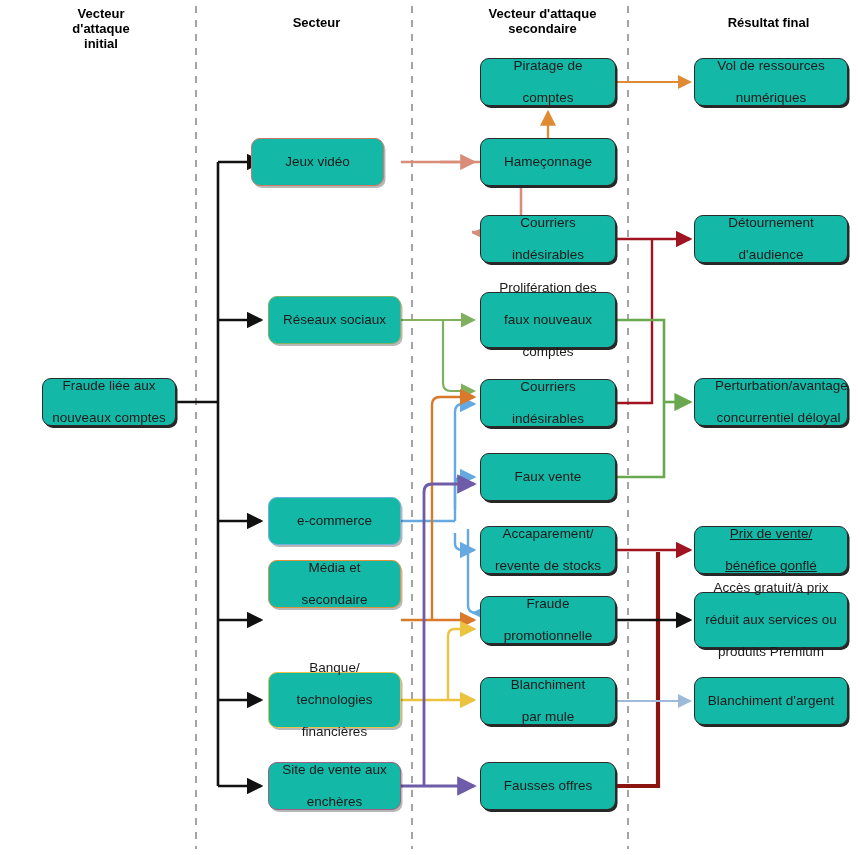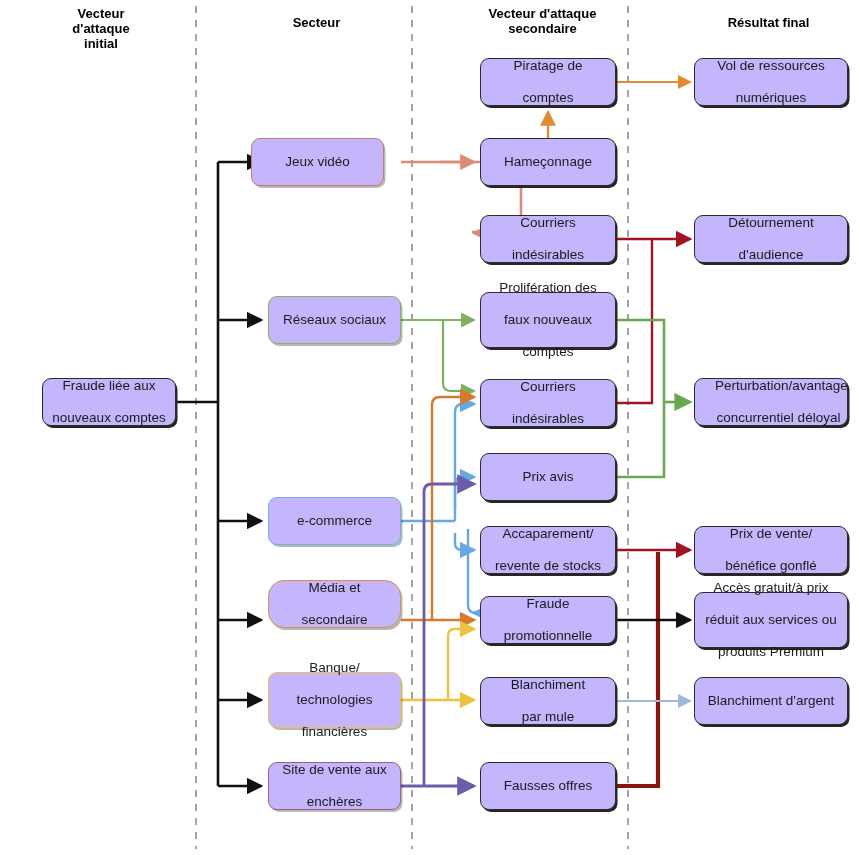--- a/index.html
+++ b/index.html
@@ -5,21 +5,21 @@
   html,body{margin:0;padding:0;background:#ffffff;}
   body{width:860px;height:855px;position:relative;overflow:hidden;
        font-family:"Liberation Sans","DejaVu Sans",sans-serif;color:#1a1a1a;}
   #stage{position:absolute;left:0;top:0;width:860px;height:855px;}
   svg#wires{position:absolute;left:0;top:0;width:860px;height:855px;overflow:visible;}
 
   .colhead{position:absolute;text-align:center;font-weight:bold;font-size:13px;
            line-height:15px;color:#000;}
 
   .node{position:absolute;box-sizing:border-box;display:flex;align-items:center;
-        justify-content:center;text-align:center;background:#c4b5fd;
+        justify-content:center;text-align:center;background:#14b8a6;
         border-radius:9px;font-size:13.5px;line-height:16px;color:#1b1b1b;
         padding:2px 5px;}
   .node span{display:block;width:100%;}
 
   
   .n-plain{border:1.6px solid #2b2b2b;box-shadow:2px 2.5px 0 -0.5px #262626;}
   
   .n-sector{border:1.9px solid #888;box-shadow:2px 2.5px 0 -0.5px rgba(0,0,0,.28);}
 </style>
 </head>
@@ -217,21 +217,21 @@
   <div class="node n-sector" style="left:268px;top:296px;width:133px;height:48px;border-color:#84b263;">
     <span>
         <span>Réseaux sociaux</span>
       </span>
   </div>
   <div class="node n-sector" style="left:268px;top:497px;width:133px;height:48px;border-color:#73b0de;">
     <span>
         <span>e-commerce</span>
       </span>
   </div>
-  <div class="node n-sector" style="left:268px;top:580px;width:133px;height:48px;border-color:#d9963f;border-radius:16px;">
+  <div class="node n-sector" style="left:268px;top:560px;width:133px;height:48px;border-color:#d9963f;">
     <span>
       <span>Média et</span><br>
       <span>secondaire</span>
     </span>
   </div>
   <div class="node n-sector" style="left:268px;top:672px;width:133px;height:56px;border-color:#e8c24a;">
     <span>
       <span>Banque/</span><br>
       <span>technologies</span><br>
       <span>financières</span>
@@ -269,21 +269,21 @@
     </span>
   </div>
   <div class="node n-plain" style="left:480px;top:379px;width:136px;height:48px;">
     <span>
       <span>Courriers</span><br>
       <span>indésirables</span>
     </span>
   </div>
   <div class="node n-plain" style="left:480px;top:453px;width:136px;height:48px;">
     <span>
-        <span>Prix avis</span>
+        <span>Faux vente</span>
       </span>
   </div>
   <div class="node n-plain" style="left:480px;top:526px;width:136px;height:48px;">
     <span>
       <span>Accaparement/</span><br>
       <span>revente de stocks</span>
     </span>
   </div>
   <div class="node n-plain" style="left:480px;top:596px;width:136px;height:48px;">
     <span>
@@ -314,21 +314,21 @@
       <span>Détournement</span><br>
       <span>d'audience</span>
     </span>
   </div>
   <div class="node n-plain" style="left:694px;top:378px;width:154px;height:48px;padding-left:20px;">
     <span>
       <span>Perturbation/avantage</span><br>
       <span>concurrentiel déloyal</span>
     </span>
   </div>
-  <div class="node n-plain" style="left:694px;top:526px;width:154px;height:48px;">
+  <div class="node n-plain" style="left:694px;top:526px;width:154px;height:48px;text-decoration:underline;">
     <span>
       <span>Prix de vente/</span><br>
       <span>bénéfice gonflé</span>
     </span>
   </div>
   <div class="node n-plain" style="left:694px;top:592px;width:154px;height:56px;">
     <span>
       <span>Accès gratuit/à prix</span><br>
       <span>réduit aux services ou</span><br>
       <span>produits Premium</span>

